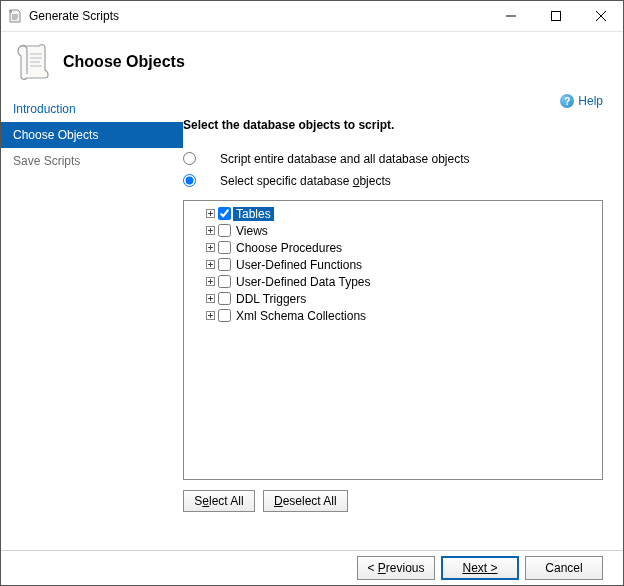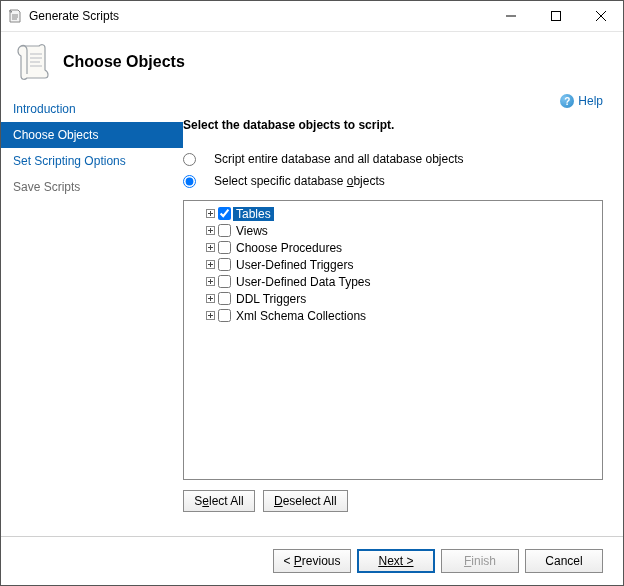--- a/index.html
+++ b/index.html
@@ -116,22 +116,22 @@
   align-items: center;
   justify-content: center;
 }
 .content-heading {
   font-weight: bold;
   font-size: 12px;
   margin: 20px 0 16px 0;
 }
 .radio-row {
   display: flex;
-  align-items: flex-end;
-  gap: 18px;
+  align-items: flex-start;
+  gap: 24px;
   margin: 4px 0;
   font-size: 12px;
 }
 .radio-row input[type=radio] {
   margin: 0;
   width: 13px;
   height: 13px;
 }
 .tree-box {
   border: 1px solid #888;
@@ -182,21 +182,21 @@
   font-family: inherit;
   border: 1px solid #8a8a8a;
   background: linear-gradient(#fdfdfd, #ececec);
   box-sizing: border-box;
   display: inline-flex;
   align-items: center;
   justify-content: center;
 }
 .footer {
   border-top: 1px solid #d0d0d0;
-  padding: 12px 20px;
+  padding: 5px 20px;
   display: flex;
   justify-content: flex-end;
   gap: 6px;
 }
 .wiz-btn {
   height: 24px;
   width: 78px;
   font-size: 12px;
   font-family: inherit;
   border: 1px solid #8a8a8a;
@@ -252,21 +252,20 @@
         <path d="M15 12 h12 M15 16 h12 M15 20 h10 M15 24 h12" stroke="#b7bcc2" stroke-width="1.2"></path>
       </svg>
     </span>
     <h1>Choose Objects</h1>
   </div>
 
   <div class="body-area">
     <div class="sidebar">
       <div class="nav-item">Introduction</div>
       <div class="nav-item selected">Choose Objects</div>
-      <div class="nav-item">Set Scripting Options</div>
       <div class="nav-item muted">Save Scripts</div>
     </div>
 
     <div class="content">
       <div class="help-link">
         <span class="help-icon">?</span>
         <span>Help</span>
       </div>
 
       <div class="content-heading">Select the database objects to script.</div>
@@ -312,21 +311,21 @@
           <span class="tree-label">Choose Procedures</span>
         </div>
         <div class="tree-item">
           <span class="tree-expander">
               <svg width="9" height="9" viewBox="0 0 9 9">
                 <rect x="0.5" y="0.5" width="8" height="8" fill="#fff" stroke="#888"></rect>
                 <path d="M2 4.5 H7 M4.5 2 V7" stroke="#444"></path>
               </svg>
             </span>
           <input type="checkbox" class="tree-check" style="">
-          <span class="tree-label">User-Defined Triggers</span>
+          <span class="tree-label">User-Defined Functions</span>
         </div>
         <div class="tree-item">
           <span class="tree-expander">
               <svg width="9" height="9" viewBox="0 0 9 9">
                 <rect x="0.5" y="0.5" width="8" height="8" fill="#fff" stroke="#888"></rect>
                 <path d="M2 4.5 H7 M4.5 2 V7" stroke="#444"></path>
               </svg>
             </span>
           <input type="checkbox" class="tree-check" style="">
           <span class="tree-label">User-Defined Data Types</span>
@@ -363,17 +362,16 @@
             <span class="ulabel">D</span>
             <span>eselect All</span>
           </button>
       </div>
     </div>
   </div>
 
   <div class="footer">
     <button class="wiz-btn"><span>&lt; </span><span class="ulabel">P</span><span>revious</span></button>
     <button class="wiz-btn default"><span class="ulabel">N</span><span>ext &gt;</span></button>
-    <button class="wiz-btn" disabled=""><span class="ulabel">F</span><span>inish</span></button>
     <button class="wiz-btn">Cancel</button>
   </div>
 
 </div>
 
 </body></html>

